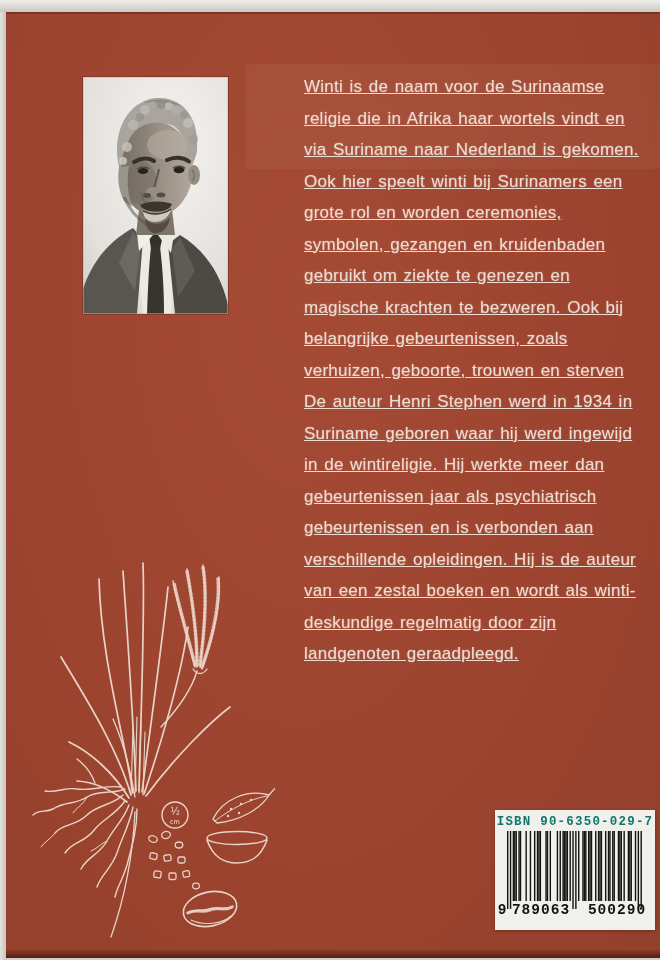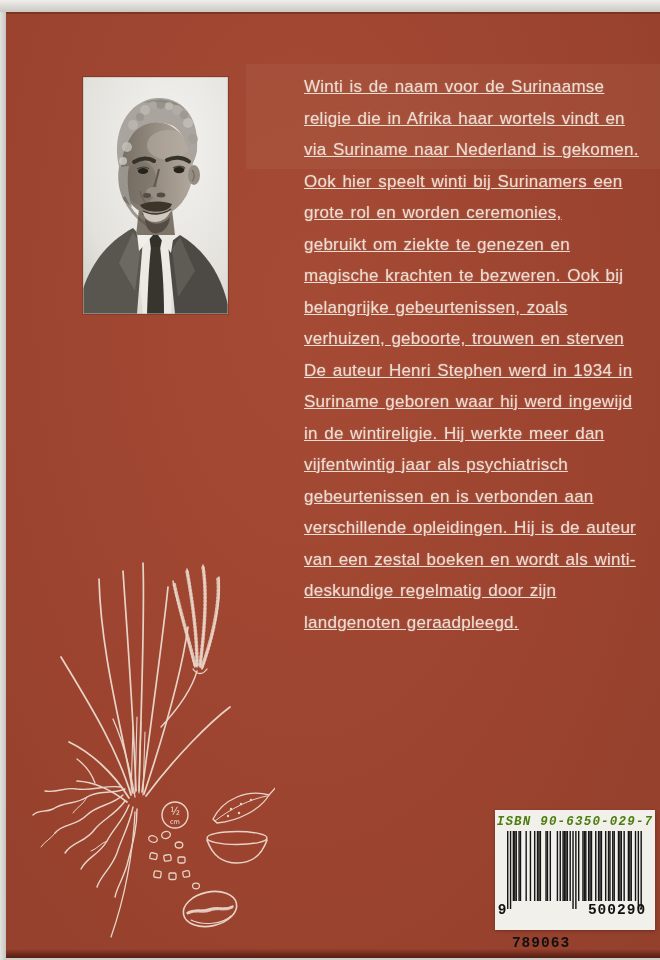--- a/index.html
+++ b/index.html
@@ -21,28 +21,28 @@
   .photo svg{display:block;}
   .blurb{position:absolute;left:298px;top:57px;color:#ecdcd2;text-decoration:underline;}
   .blurb .line{white-space:nowrap;height:31.5px;line-height:31.5px;
         font-size:17px;letter-spacing:.25px;word-spacing:1.5px;
         text-shadow:0 0 1.5px rgba(240,215,200,.55);}
   .plant{position:absolute;left:19px;top:543px;width:250px;height:385px;}
   .barcode{position:absolute;left:489px;top:796px;width:160px;height:120px;
         background:#f1f0eb;box-shadow:0 1px 3px rgba(40,10,5,.35);}
   .isbn-label{position:absolute;left:0;top:5px;width:100%;text-align:center;
         font-family:"Liberation Mono", monospace;font-weight:bold;
-        font-size:12.5px;letter-spacing:1.2px;color:#4d7c0f;font-style:italic;}
+        font-size:12.5px;letter-spacing:1.2px;color:#0f766e;}
   .bars{position:absolute;left:0;top:0;}
   .ean-digits{position:absolute;left:0;top:92px;width:100%;height:20px;
         font-family:"Liberation Mono", monospace;font-weight:bold;
         font-size:14.5px;color:#111;display:flex;justify-content:flex-start;}
   .ean-digits span{display:inline-block;}
   .ean-first{width:14px;text-align:center;}
-  .ean-left{width:64px;text-align:center;letter-spacing:1px;margin-top:33px;}
+  .ean-left{width:64px;text-align:center;letter-spacing:1px;}
   .ean-right{width:64px;text-align:center;letter-spacing:1px;margin-left:12px;}
 </style>
 </head>
 <body>
 
 <div class="book">
   <div class="edge-top"></div>
   <div class="edge-left"></div>
 
   <div class="cover">
@@ -127,28 +127,29 @@
         <rect width="145" height="237" fill="none" stroke="#b9b7b2" stroke-width="1"></rect>
       </svg>
     </div>
 
     <div class="blurb">
       <div class="line">Winti is de naam voor de Surinaamse</div>
       <div class="line">religie die in Afrika haar wortels vindt en</div>
       <div class="line">via Suriname naar Nederland is gekomen.</div>
       <div class="line">Ook hier speelt winti bij Surinamers een</div>
       <div class="line">grote rol en worden ceremonies,</div>
+      <div class="line">symbolen, gezangen en kruidenbaden</div>
       <div class="line">gebruikt om ziekte te genezen en</div>
       <div class="line">magische krachten te bezweren. Ook bij</div>
       <div class="line">belangrijke gebeurtenissen, zoals</div>
       <div class="line">verhuizen, geboorte, trouwen en sterven</div>
       <div class="line">De auteur Henri Stephen werd in 1934 in</div>
       <div class="line">Suriname geboren waar hij werd ingewijd</div>
       <div class="line">in de wintireligie. Hij werkte meer dan</div>
-      <div class="line">vijfentwintig jaar als psychiatrisch</div>
+      <div class="line">gebeurtenissen jaar als psychiatrisch</div>
       <div class="line">gebeurtenissen en is verbonden aan</div>
       <div class="line">verschillende opleidingen. Hij is de auteur</div>
       <div class="line">van een zestal boeken en wordt als winti-</div>
       <div class="line">deskundige regelmatig door zijn</div>
       <div class="line">landgenoten geraadpleegd.</div>
     </div>
 
     <div class="plant">
       <svg width="250" height="385" viewBox="0 0 250 385">
         <g stroke="#ecdccf" fill="none" stroke-width="1.7" stroke-linecap="round" opacity="0.95">

